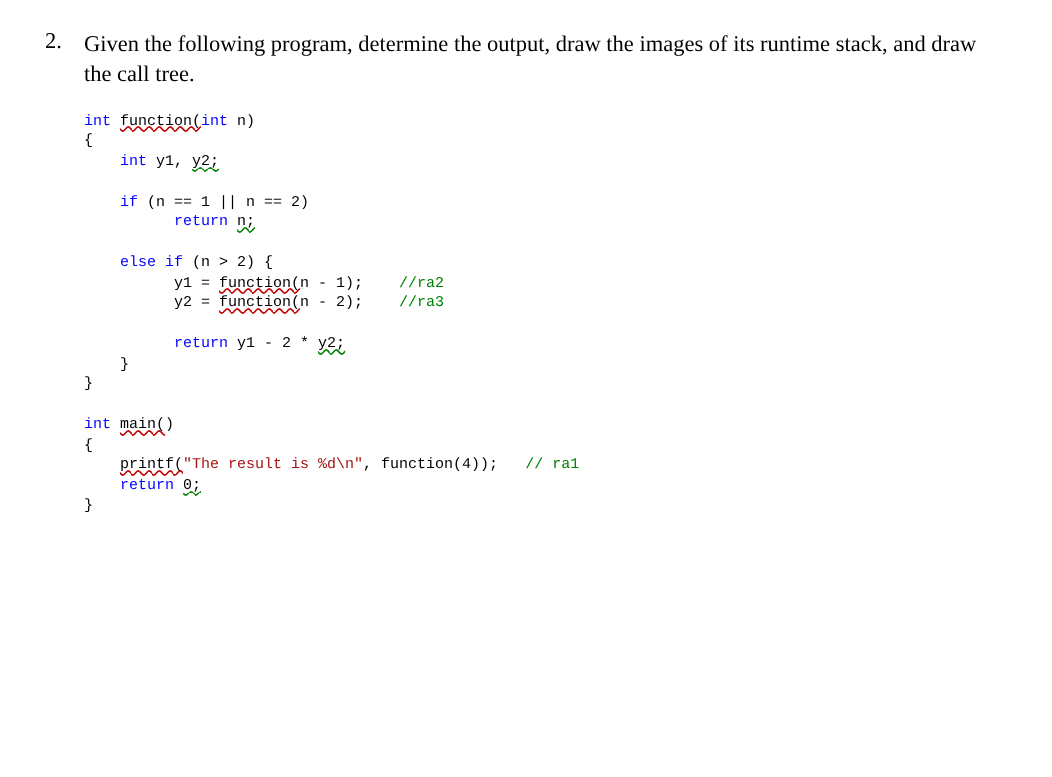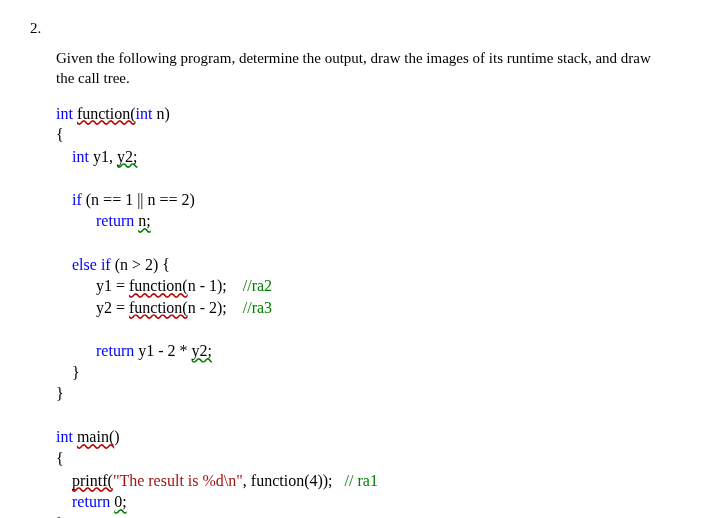--- a/index.html
+++ b/index.html
@@ -16,25 +16,24 @@
     display: flex;
     align-items: flex-start;
     margin-bottom: 14px;
   }
   .qnum {
     min-width: 26px;
   }
   .qtext {
     flex: 1;
     line-height: 1.35;
-    margin-top: 28px;
   }
   .code {
-    font-family: Liberation Serif, serif;
-    font-size: 16px;
+    font-family: Liberation Mono, monospace;
+    font-size: 10px;
     white-space: pre;
     margin-left: 26px;
     line-height: 1.35;
   }
   .kw { color: #0000ff; }
   .com { color: #008000; }
   .err-under {
     text-decoration: underline wavy #c00000;
     text-decoration-skip-ink: none;
   }

